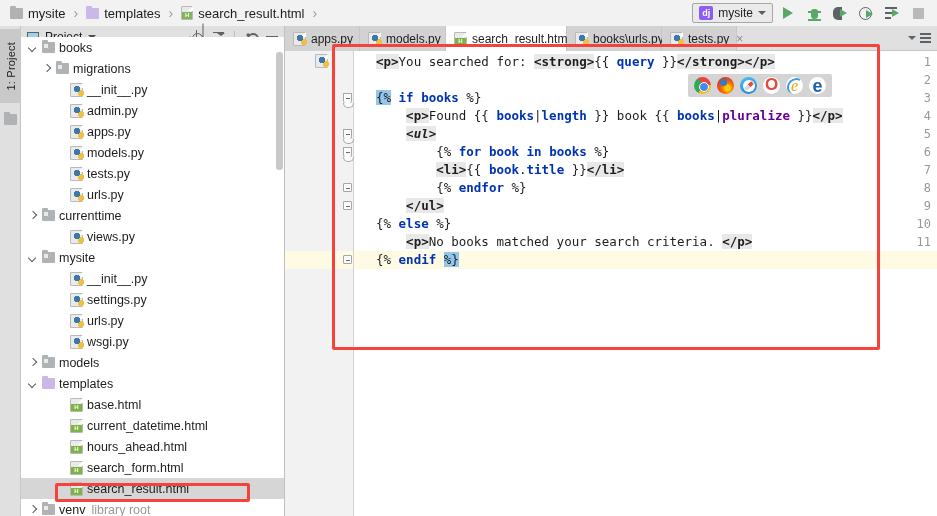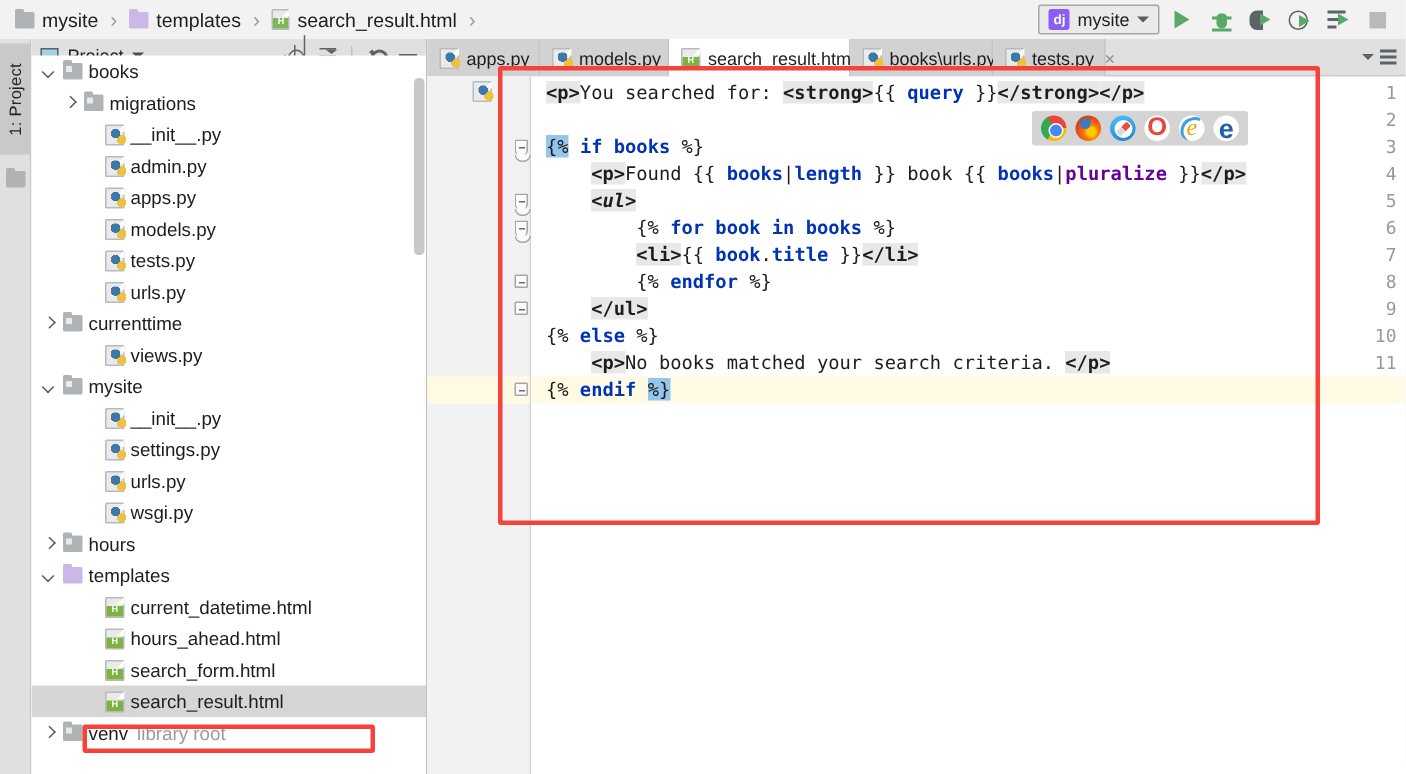--- a/index.html
+++ b/index.html
@@ -252,21 +252,21 @@
     content: ""; position: absolute; left: -1px; top: 9px; width: 9px; height: 4px;
     border: 1px solid #a6a6a6; border-top: 0; border-radius: 0 0 5px 5px; background: #fbfbfb;
   }
 
   .gutter-pyicon { position: absolute; left: 30px; top: 3px; width: 13px; height: 14px; }
 
   .codearea {
     position: absolute; left: 69px; top: 0; right: 0; bottom: 0; overflow: hidden;
     font-family: "DejaVu Sans Mono", monospace; font-size: 12.5px;
   }
-  .cline { position: absolute; left: 0; height: 18px; line-height: 18px; white-space: pre; }
+  .cline { position: absolute; left: 12px; height: 18px; line-height: 18px; white-space: pre; }
   .curline-bg { position: absolute; left: 0; right: 0; height: 18px; background: #fffae3; }
   .curline-num-bg { position: absolute; left: 0; width: 68px; height: 18px; background: #fffae3; }
 
   .tag { color: #1d1d1d; background: #e8e8e8; font-weight: bold; }
   .plain { color: #1d1d1d; }
   .djvar { color: #0033b3; font-weight: bold; }
   .djtag { color: #0033b3; font-weight: bold; }
   .filt { color: #660099; font-weight: bold; }
   .hl-brace { background: #93c5ed; color: #1d1d1d; }
 
@@ -476,26 +476,31 @@
           <span class="row-label">urls.py</span>
         </div>
         <div class="row" style="padding-left: 34px;">
           <span class="arrow"></span>
           <span class="ico-py"></span>
           <span class="row-label">wsgi.py</span>
         </div>
         <div class="row" style="padding-left: 6px;">
           <span class="arrow right"></span>
           <span class="ico-dir"></span>
-          <span class="row-label">hours</span>
+          <span class="row-label">models</span>
         </div>
         <div class="row" style="padding-left: 6px;">
           <span class="arrow down"></span>
           <span class="ico-dir purple"></span>
           <span class="row-label">templates</span>
+        </div>
+        <div class="row" style="padding-left: 34px;">
+          <span class="arrow"></span>
+          <span class="ico-h"></span>
+          <span class="row-label">base.html</span>
         </div>
         <div class="row" style="padding-left: 34px;">
           <span class="arrow"></span>
           <span class="ico-h"></span>
           <span class="row-label">current_datetime.html</span>
         </div>
         <div class="row" style="padding-left: 34px;">
           <span class="arrow"></span>
           <span class="ico-h"></span>
           <span class="row-label">hours_ahead.html</span>

